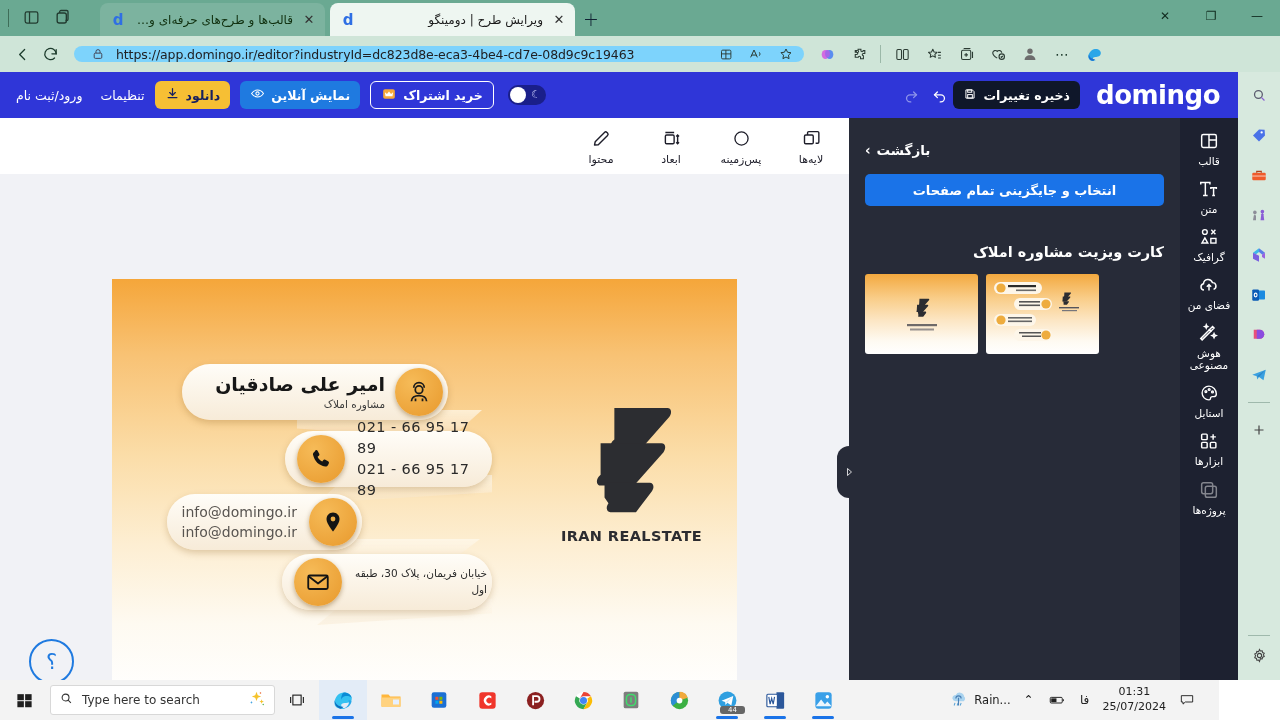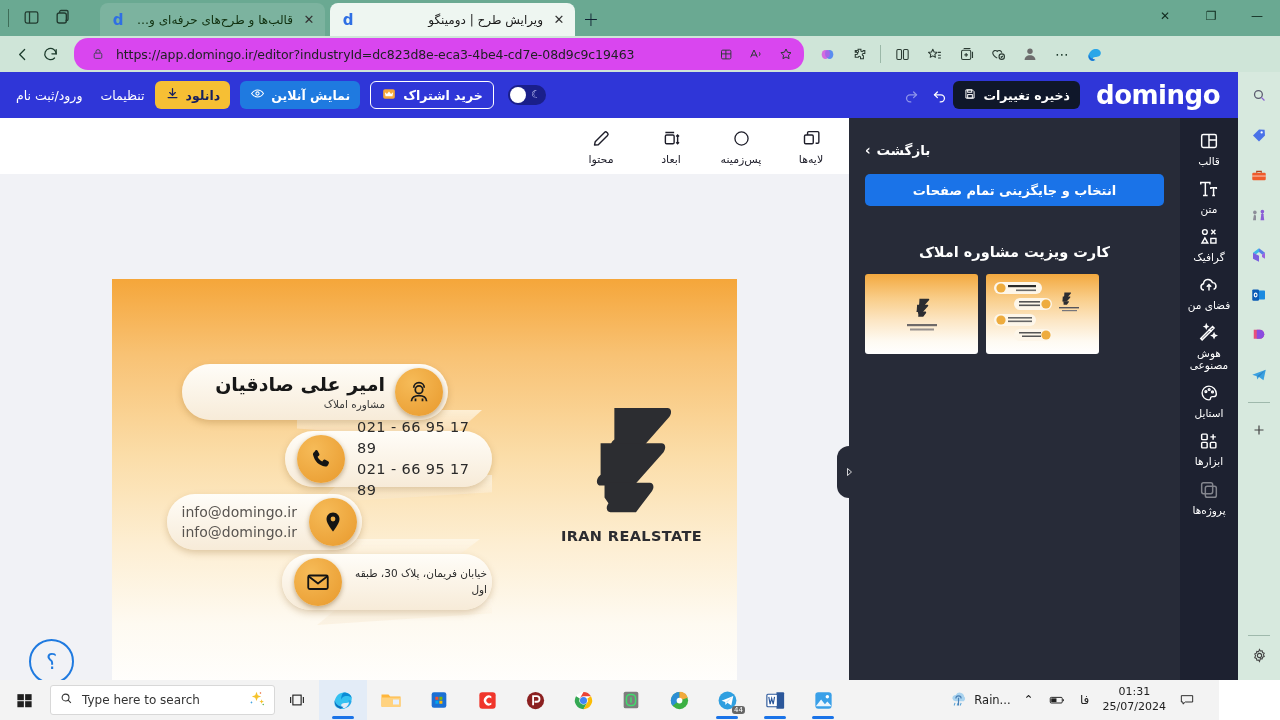--- a/index.html
+++ b/index.html
@@ -66,22 +66,22 @@
     background: #cfe5d8;
     display: flex; align-items: center; padding: 0 8px;
     direction: ltr;
   }
   .nav-btn {
     width: 28px; height: 28px; border-radius: 50%;
     display: flex; align-items: center; justify-content: center;
     color: #1c3b2c; font-size: 15px; flex: 0 0 28px;
   }
   .omnibox {
-    flex: 0 0 730px; height: 32px; margin-left: 10px;
-    background: #d946ef; border-radius: 14px;
+    flex: 0 0 730px; height: 16px; margin-left: 10px;
+    background: #7dd3fc; border-radius: 14px;
     display: flex; align-items: center; padding: 0 6px 0 12px;
     direction: ltr; gap: 6px;
   }
   .omni-url {
     flex: 1 1 auto; font-size: 12.5px; color: #202124;
     white-space: nowrap; overflow: hidden;
     font-family: "DejaVu Sans", sans-serif;
     letter-spacing: -0.1px;
   }
   .omni-icon {
@@ -266,21 +266,21 @@
     color: #fff; font-size: 13.5px; font-weight: 700;
     margin-top: 10px; margin-bottom: 16px;
   }
   .btn-replace {
     width: 100%; height: 32px; background: #1a73e8; border-radius: 5px;
     color: #fff; font-size: 13px; font-weight: 700;
     display: flex; align-items: center; justify-content: center;
   }
   .panel-title {
     margin-top: 38px; color: #fff; font-size: 14.5px; font-weight: 800;
-    text-align: center;
+    text-align: right;
   }
   .thumb-grid {
     display: flex; flex-direction: row-reverse; gap: 8px; margin-top: 14px;
   }
   .thumb {
     width: 113px; height: 80px; border-radius: 3px; overflow: hidden;
     position: relative;
     background: linear-gradient(to bottom, #f3a93f 0%, #f9cd88 30%,
                 #fce6c4 58%, #fefaf2 84%, #ffffff 100%);
   }
@@ -974,21 +974,21 @@
           <circle cx="12" cy="12" r="3" fill="#fff"></circle>
         </svg>
       </div>
       <div class="tb-app">
         <svg viewBox="0 0 24 24" width="23" height="23">
           <circle cx="12" cy="12" r="9.3" fill="#2f9fe0"></circle>
           <path d="M5.8 12.2L18 7.3l-2 10-4.1-3-2 2.3-.3-3z" fill="#fff"></path>
           <path d="M9.9 13.6L18 7.3l-6.1 6.9z" fill="#d4e8f5"></path>
         </svg>
         <span style="position:absolute;right:6px;bottom:6px;background:#666;color:#fff;font-size:7px;
-                     border-radius:3px;padding:0 2px">44</span>
+                     border-radius:3px;padding:0 8px">44</span>
         <span class="ul"></span>
       </div>
       <div class="tb-app">
         <svg viewBox="0 0 24 24" width="23" height="23">
           <path d="M13 3.5H20a1 1 0 011 1v15a1 1 0 01-1 1h-7z" fill="#2b579a"></path>
           <rect x="3" y="5.5" width="11" height="13" rx="1" fill="#fff" stroke="#2b579a" stroke-width="1.2"></rect>
           <path d="M5 8.3l1.4 7.4L8 9.7l1.6 6L11 8.3" stroke="#2b579a" stroke-width="1.2" fill="none"></path>
         </svg>
         <span class="ul"></span>
       </div>

